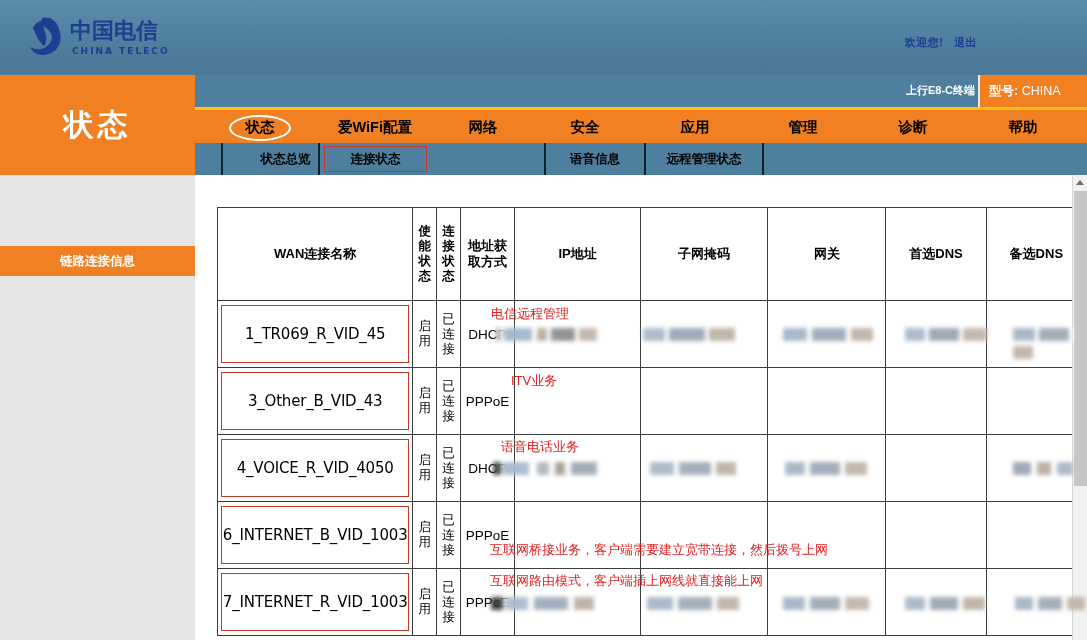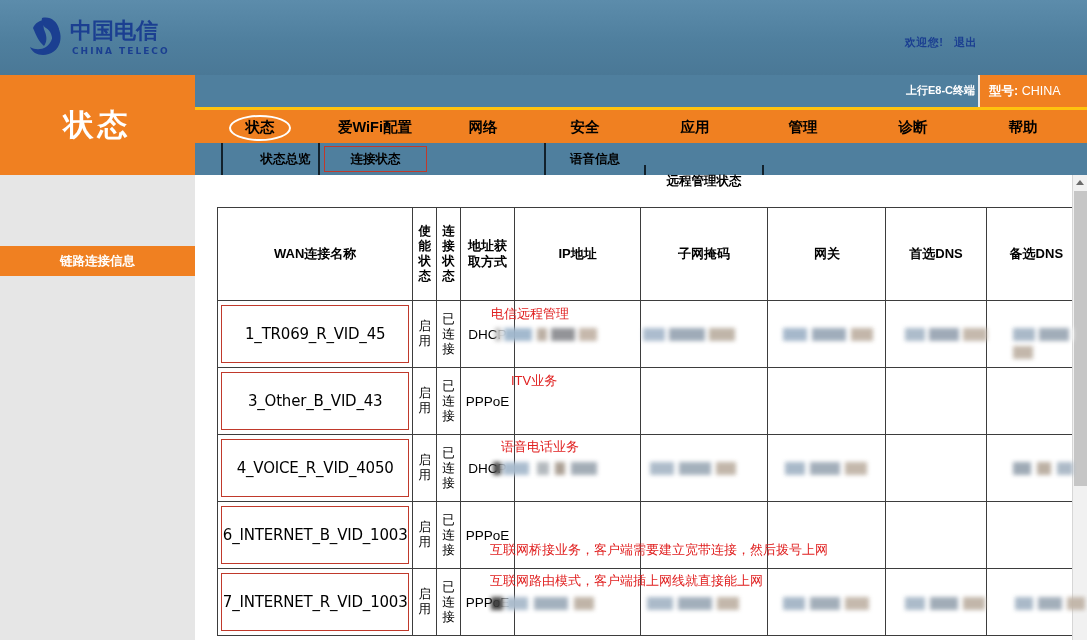--- a/index.html
+++ b/index.html
@@ -274,21 +274,21 @@
     <div class="subitem" style="left:18px;width:127px;margin-left:8px;">
       <span class="lbl">状态总览</span>
     </div>
     <div class="subitem selected" style="left:123px;width:113px;">
       <span class="selbox"></span>
       <span class="lbl">连接状态</span>
     </div>
     <div class="subitem" style="left:349px;width:100px;">
       <span class="lbl">语音信息</span>
     </div>
-    <div class="subitem last" style="left:449px;width:120px;margin-top:22px;">
+    <div class="subitem last" style="left:449px;width:120px;">
       <span class="lbl">远程管理状态</span>
     </div>
   </div>
 
   <div class="sidebar">
     <div class="side-title">状态</div>
     <div class="side-item i1">
       <span>链路连接信息</span>
     </div>
   </div>

